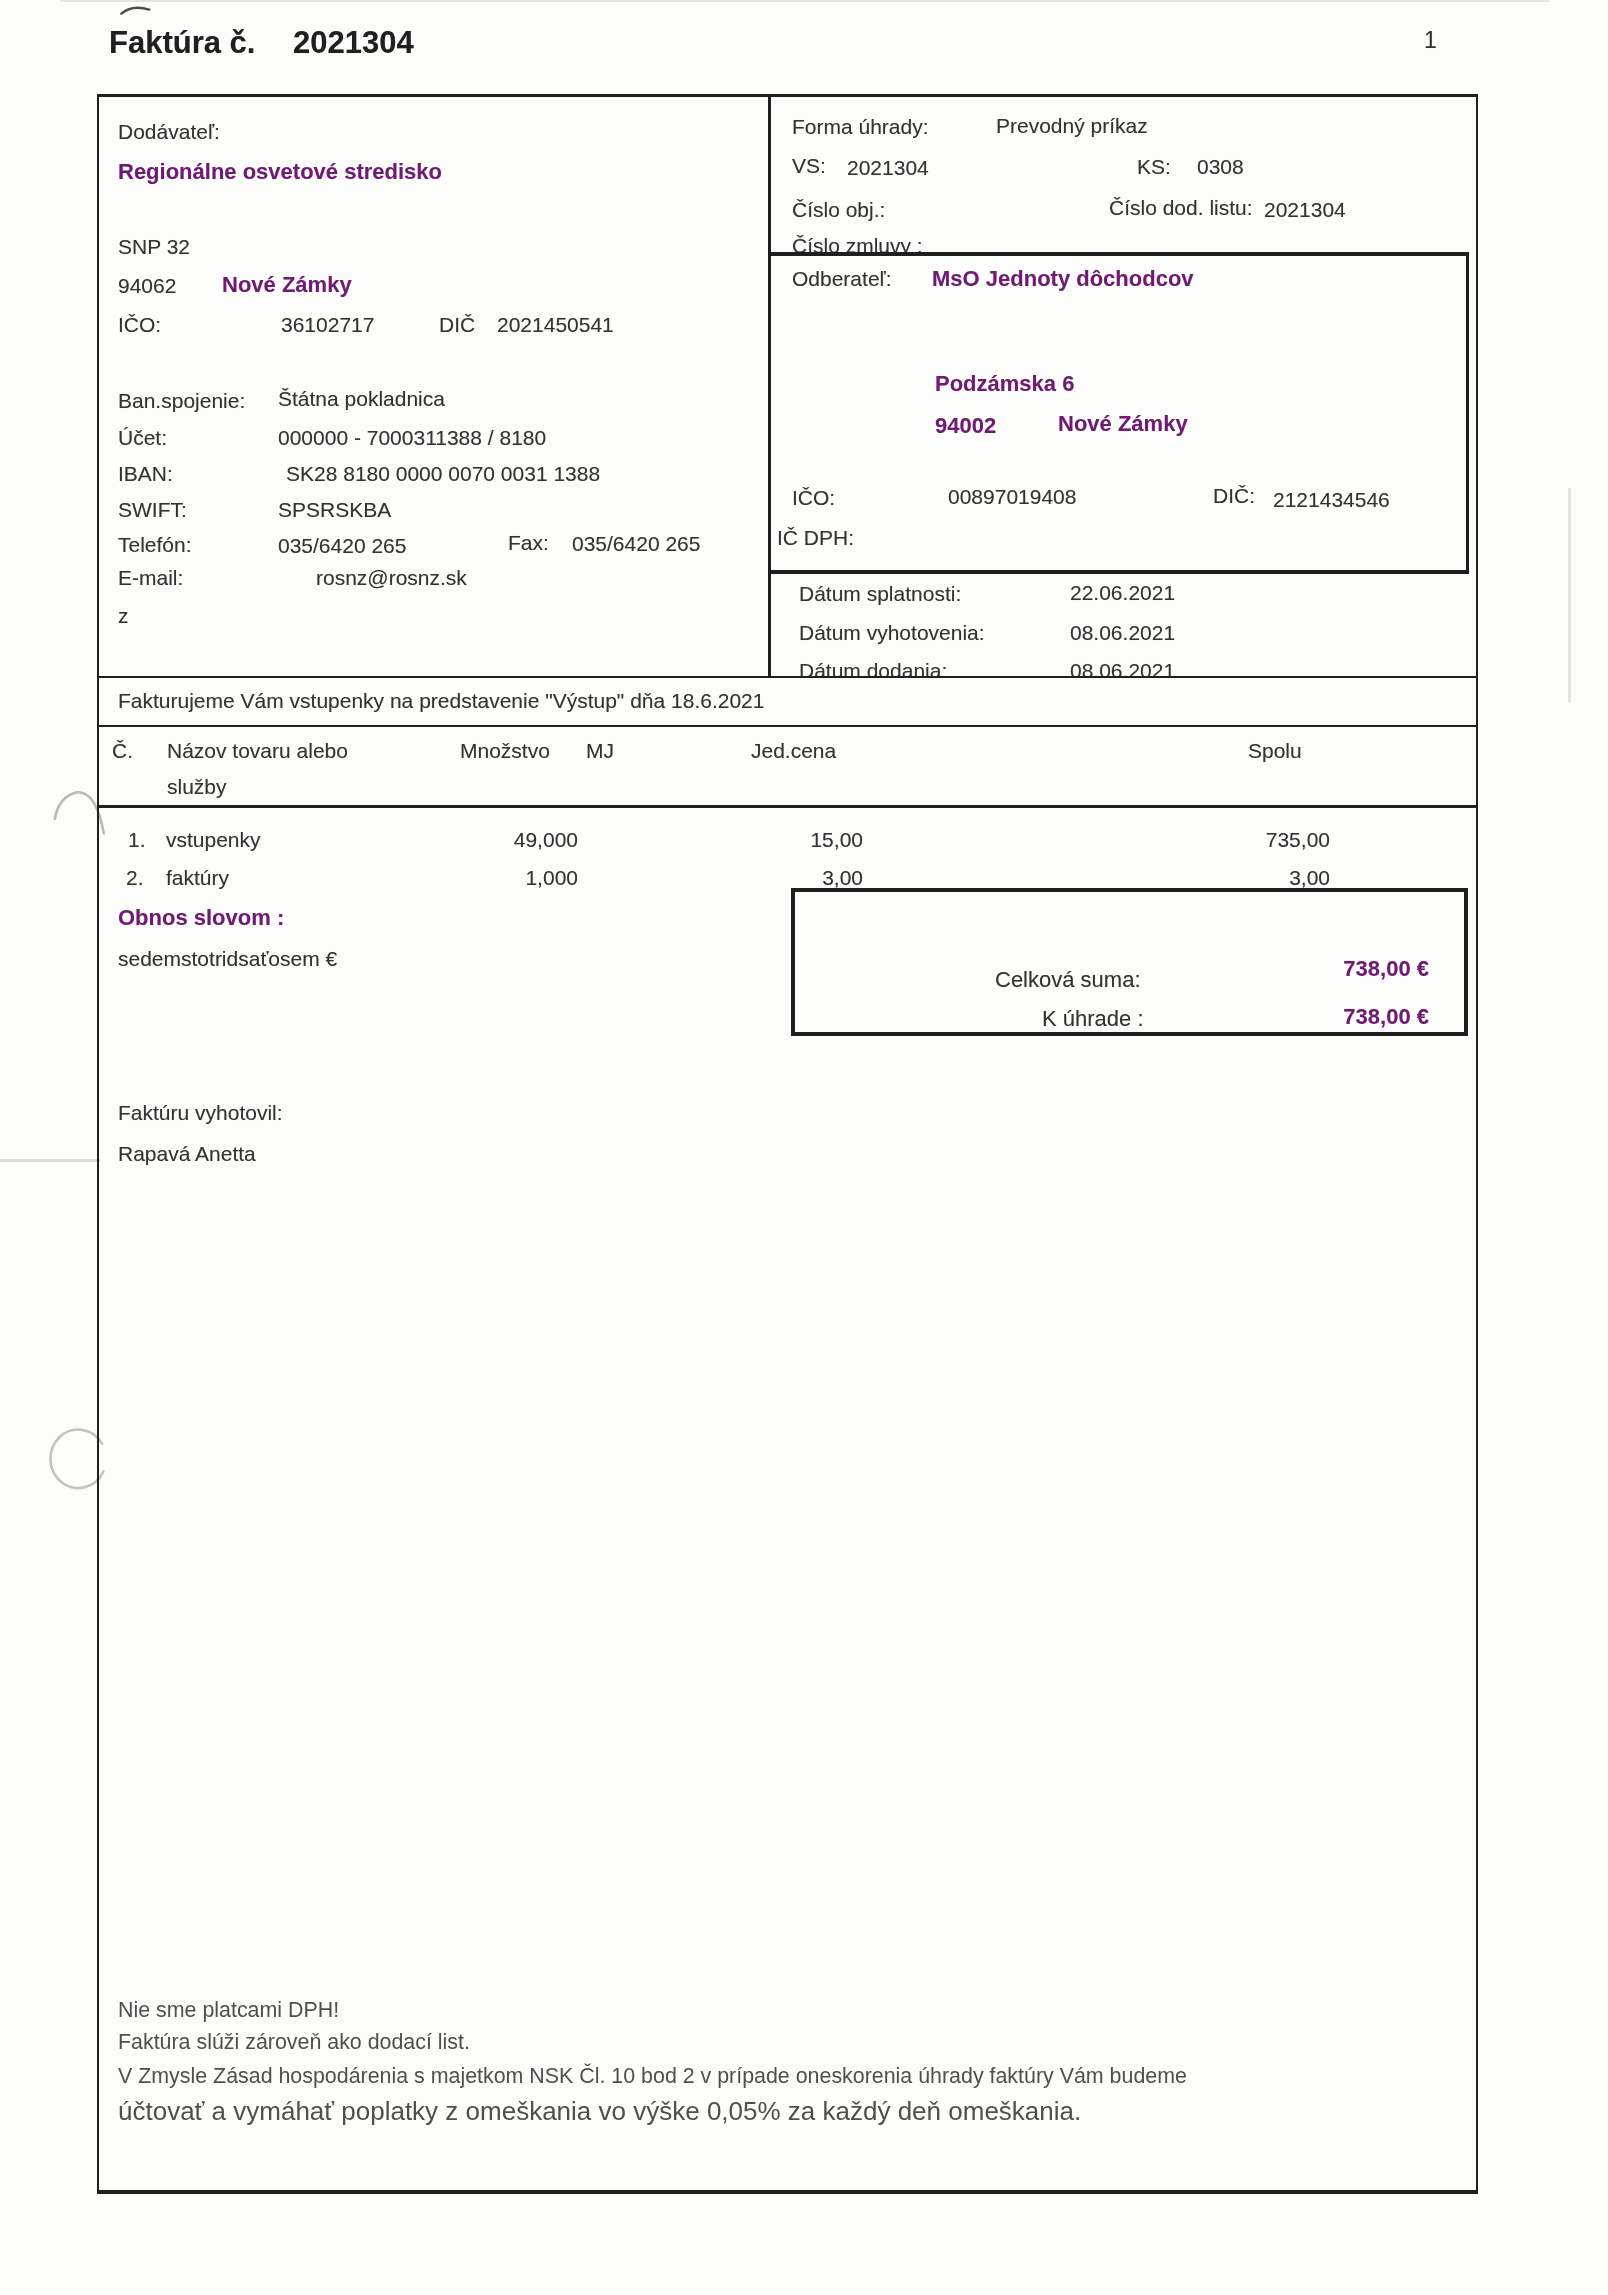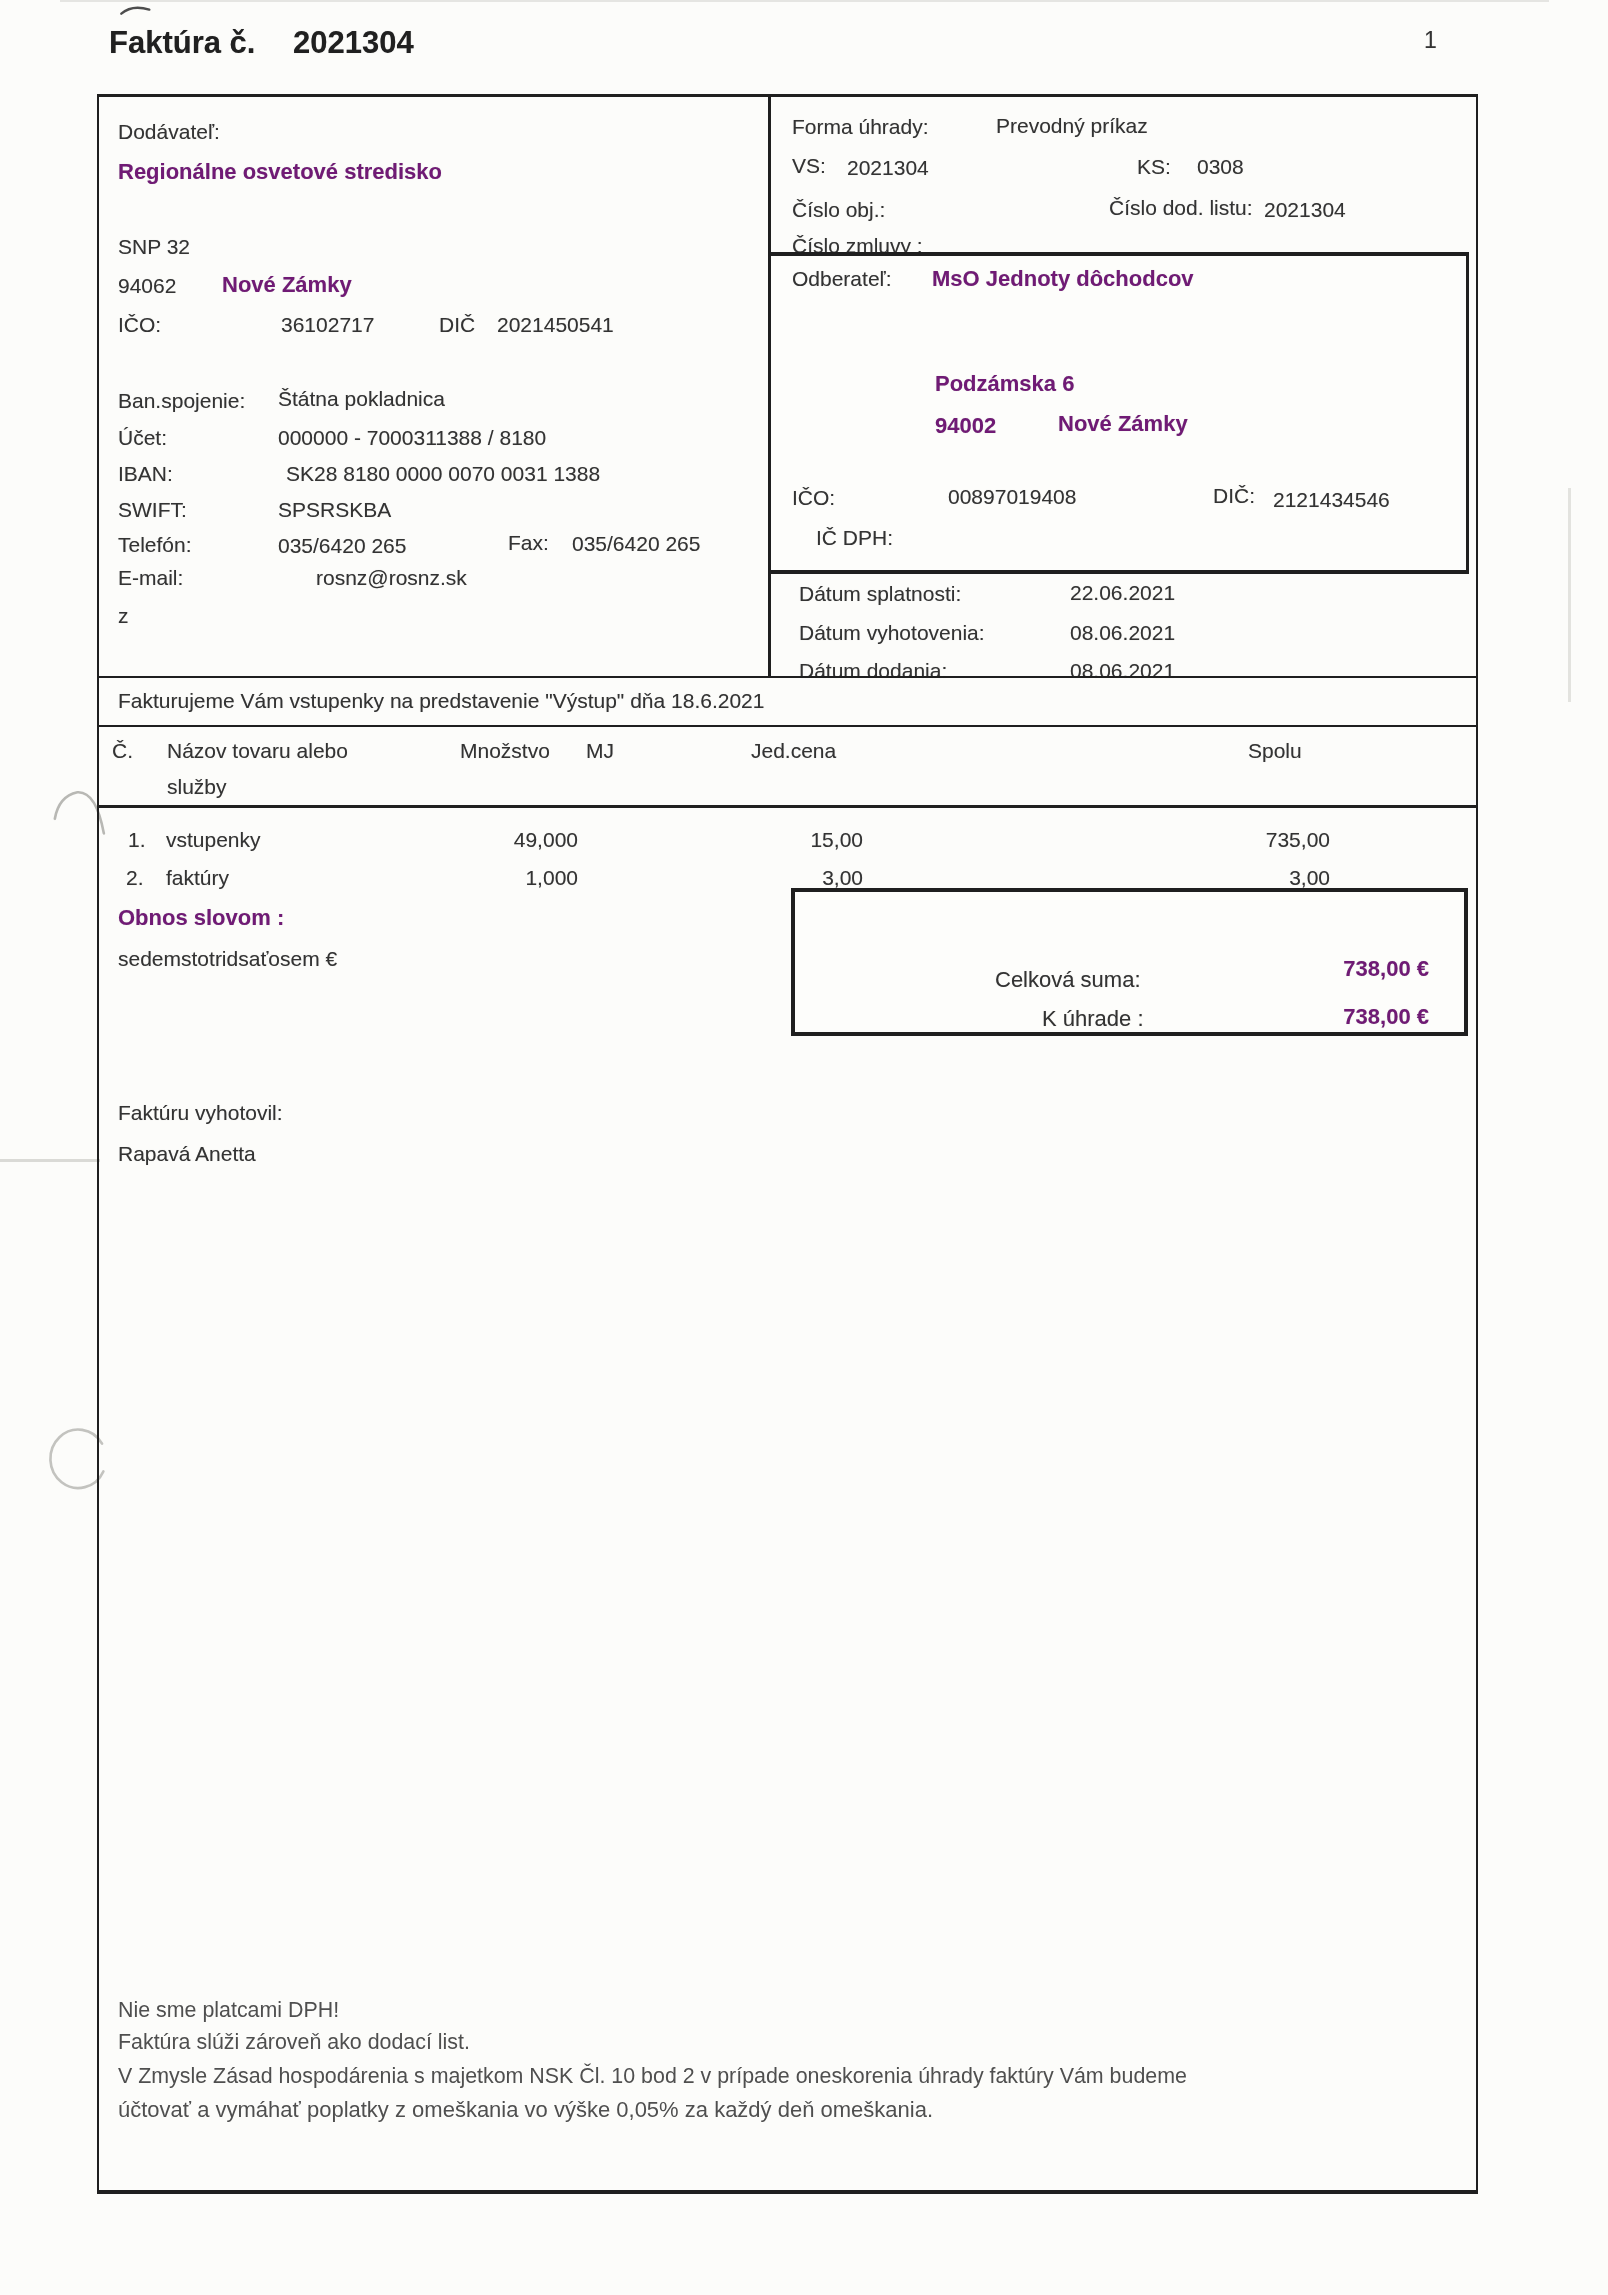--- a/index.html
+++ b/index.html
@@ -87,21 +87,21 @@
   <div class="box" style="left:768px;top:252px;width:701px;height:322px;border:3.3px solid #1f1f1f;border-top-width:4px;border-bottom-width:4px;background:#fdfdfb;"></div>
   <div class="t" style="left:792px;top:267px;">Odberateľ:</div>
   <div class="t b" style="left:932px;top:266px;font-size:22px;">MsO Jednoty dôchodcov</div>
   <div class="t b" style="left:935px;top:371px;font-size:22px;">Podzámska 6</div>
   <div class="t b" style="left:935px;top:413px;font-size:22px;">94002</div>
   <div class="t b" style="left:1058px;top:411px;font-size:22px;">Nové Zámky</div>
   <div class="t" style="left:792px;top:486px;">IČO:</div>
   <div class="t" style="left:948px;top:485px;">00897019408</div>
   <div class="t" style="left:1213px;top:484px;">DIČ:</div>
   <div class="t" style="left:1273px;top:488px;">2121434546</div>
-  <div class="t" style="left:816px;top:526px;">IČ DPH:</div>
+  <div class="t" style="left:777px;top:526px;">IČ DPH:</div>
 
   <div class="t" style="left:799px;top:582px;">Dátum splatnosti:</div>
   <div class="t" style="left:1070px;top:581px;">22.06.2021</div>
   <div class="t" style="left:799px;top:621px;">Dátum vyhotovenia:</div>
   <div class="t" style="left:1070px;top:621px;">08.06.2021</div>
   <div class="t" style="left:799px;top:659px;">Dátum dodania:</div>
   <div class="t" style="left:1070px;top:659px;">08.06.2021</div>
 
   <div class="line" style="left:97px;top:676px;width:1381px;height:2px;"></div>
   <div class="t" style="left:118px;top:689px;">Fakturujeme Vám vstupenky na predstavenie "Výstup" dňa 18.6.2021</div>
@@ -139,16 +139,16 @@
   <div class="t b num" style="left:1262px;top:956px;width:167px;font-size:22px;">738,00 €</div>
   <div class="t" style="left:1042px;top:1006px;font-size:22px;">K úhrade :</div>
   <div class="t b num" style="left:1262px;top:1004px;width:167px;font-size:22px;">738,00 €</div>
 
   <div class="t" style="left:118px;top:1101px;">Faktúru vyhotovil:</div>
   <div class="t" style="left:118px;top:1142px;">Rapavá Anetta</div>
 
   <div class="t light" style="left:118px;top:1998px;font-size:21.4px;">Nie sme platcami DPH!</div>
   <div class="t light" style="left:118px;top:2030px;font-size:21.4px;">Faktúra slúži zároveň ako dodací list.</div>
   <div class="t light" style="left:118px;top:2064px;font-size:21.4px;">V Zmysle Zásad  hospodárenia s majetkom NSK Čl. 10 bod 2 v prípade oneskorenia úhrady faktúry Vám budeme</div>
-  <div class="t light" style="left:118px;top:2097px;font-size:22px;">účtovať a vymáhať poplatky z omeškania vo výške 0,05% za každý deň omeškania.</div>
+  <div class="t light" style="left:118px;top:2097px;font-size:26px;">účtovať a vymáhať poplatky z omeškania vo výške 0,05% za každý deň omeškania.</div>
 
 </div>
 
 
 </body></html>

